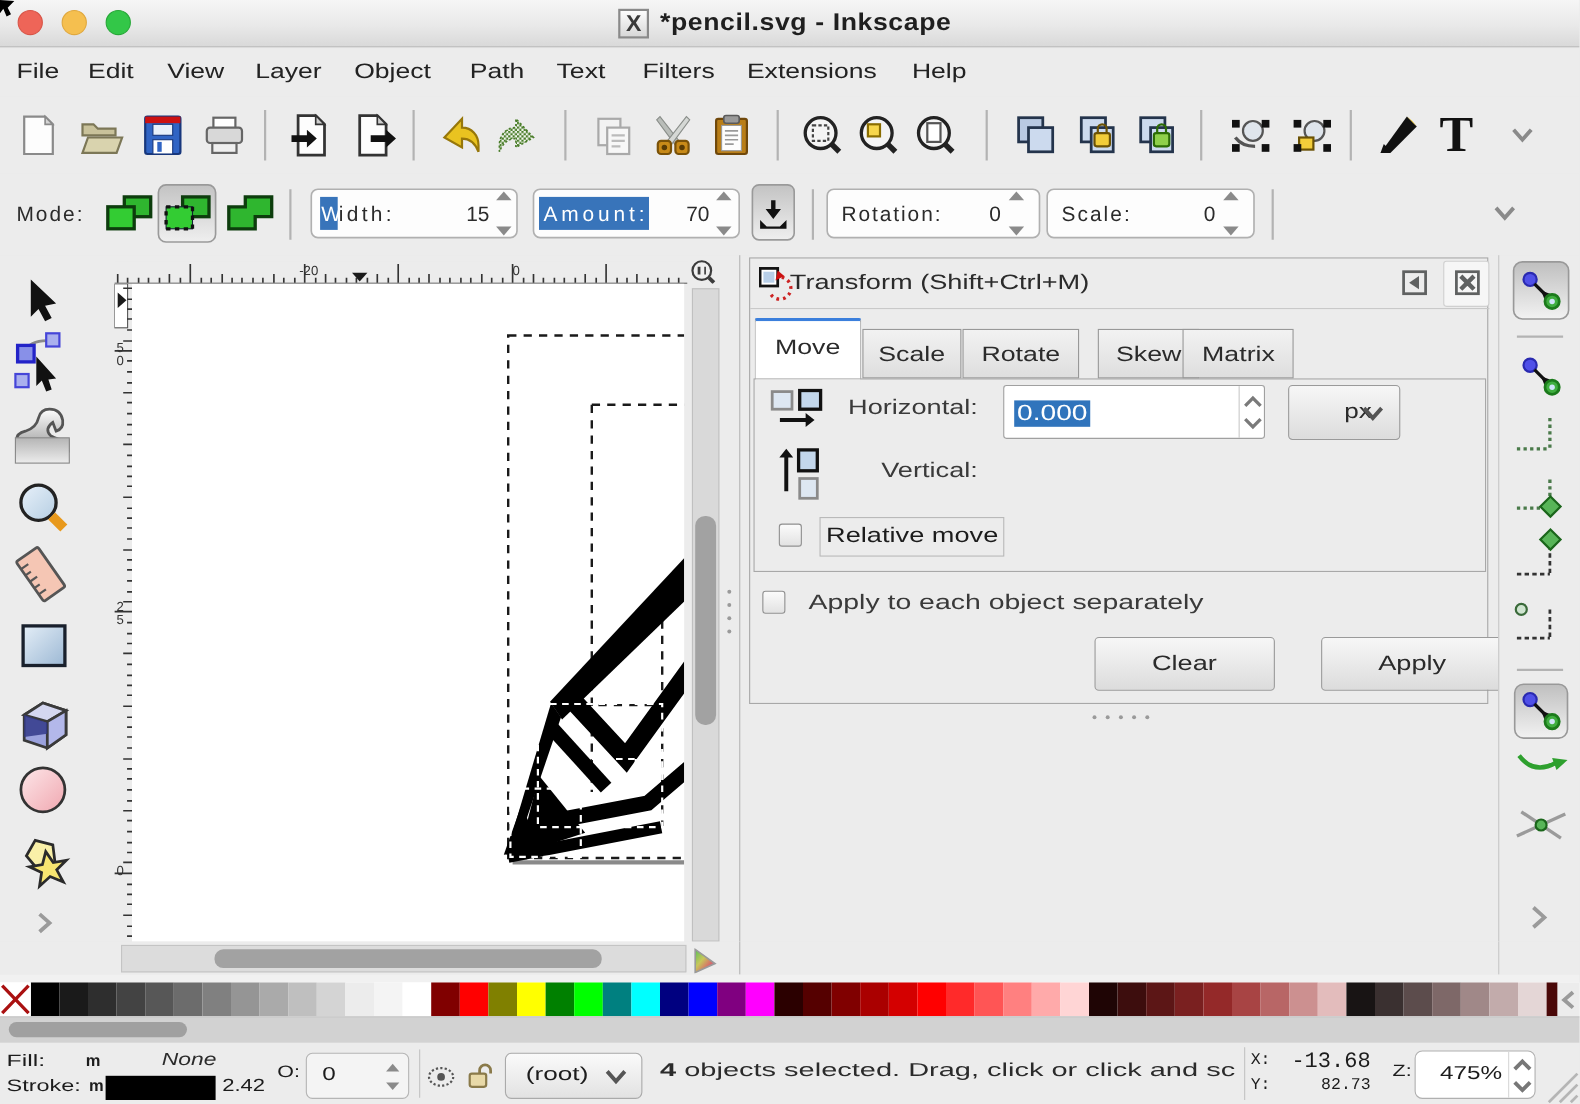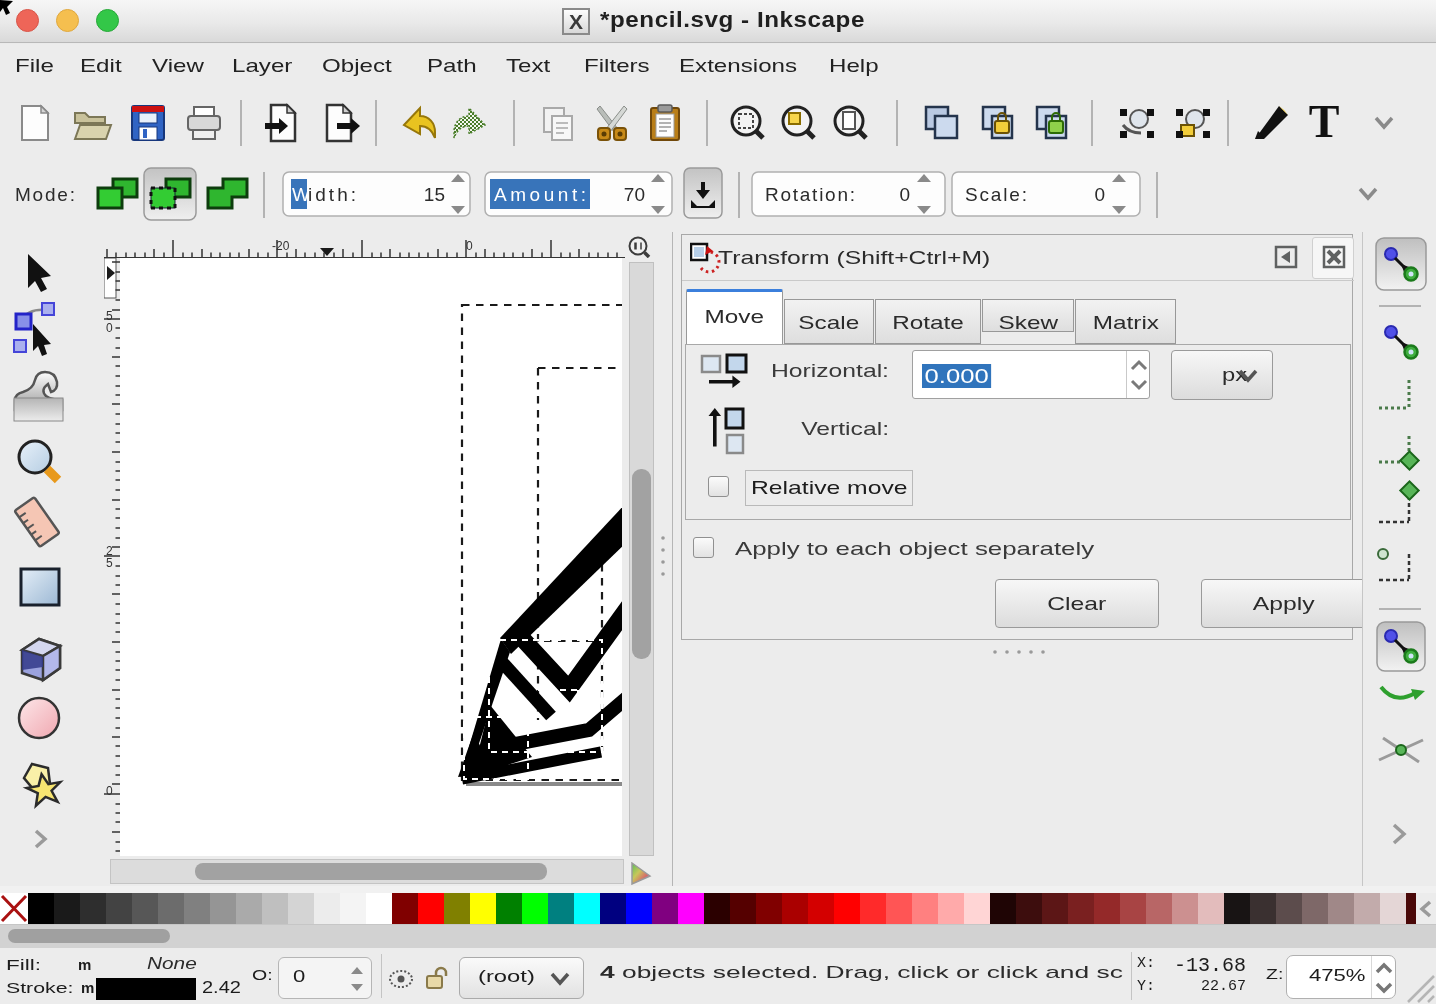--- a/index.html
+++ b/index.html
@@ -591,21 +591,21 @@
       <div class="abs" style="left:630px;top:2px;width:42px;height:42px;background:#f6f6f6;border:1px solid #d0d0d0;border-radius:3px"></div>
       <svg class="abs" style="left:640px;top:10px" width="24" height="24" viewBox="0 0 24 24">
         <rect x="2" y="2" width="20" height="20" fill="none" stroke="#5f6161" stroke-width="2.5"></rect>
         <path d="M6,6 L18,18 M18,6 L6,18" stroke="#5f6161" stroke-width="4"></path>
       </svg>
       <div class="abs" style="left:0px;top:45px;width:672px;height:0;border-top:1px solid #c9c9c9"></div>
 
       <div class="tab" style="left:4px;top:54px;width:97px;height:56px;background:#fff;border-bottom:none;border-top:3px solid #3b7fdc;border-radius:2px 2px 0 0;line-height:50px"><span style="display:inline-block;transform:scaleX(1.28)">Move</span></div>
       <div class="tab" style="left:102px;top:64px;width:90px;height:45px;line-height:45px"><span style="display:inline-block;transform:scaleX(1.28)">Scale</span></div>
       <div class="tab" style="left:193px;top:64px;width:106px;height:45px;line-height:45px"><span style="display:inline-block;transform:scaleX(1.28)">Rotate</span></div>
-      <div class="tab" style="left:300px;top:64px;width:92px;height:33px;line-height:45px"><span style="display:inline-block;transform:scaleX(1.28)">Skew</span></div>
+      <div class="tab" style="left:316px;top:64px;width:92px;height:45px;line-height:45px"><span style="display:inline-block;transform:scaleX(1.28)">Skew</span></div>
       <div class="tab" style="left:393px;top:64px;width:101px;height:45px;line-height:45px"><span style="display:inline-block;transform:scaleX(1.28)">Matrix</span></div>
 
       <div class="abs" style="left:3px;top:109px;width:666px;height:176px;border:1px solid #a8a8a8"></div>
       <div class="abs" style="left:5px;top:110px;width:95px;height:3px;background:#ececec"></div>
 
       <svg class="abs" style="left:18px;top:118px" width="50" height="42" viewBox="0 0 50 42">
         <rect x="2" y="3" width="18" height="16" fill="#dde7f2" stroke="#8a8a8a" stroke-width="2.5"></rect>
         <rect x="27" y="2" width="19" height="17" fill="#c3d7ec" stroke="#111" stroke-width="3"></rect>
         <path d="M8,30 h26 v-5 l9,7 -9,7 v-5 h-26 z" fill="#111" transform="scale(0.9) translate(2,0)"></path>
       </svg>
@@ -777,21 +777,21 @@
     <div class="abs" style="left:18px;top:9px;font-size:17px;color:#1c1c1c;transform:scaleX(1.4);transform-origin:0 50%">(root)</div>
     <svg class="abs" style="left:88px;top:12px" width="24" height="18" viewBox="0 0 24 18">
         <path d="M4,4 l8,9 l8,-9" fill="none" stroke="#555" stroke-width="3.5"></path>
       </svg>
   </div>
   <div class="abs" style="left:600px;top:15px;font-size:17px;color:#2b2b2b;white-space:nowrap;width:529px;overflow:hidden"><span style="display:inline-block;transform:scaleX(1.55);transform-origin:0 50%"><b>4</b> objects selected. Drag, click or click and sc</span></div>
   <div class="abs" style="left:1131px;top:4px;width:1px;height:48px;background:#c4c4c4"></div>
   <div class="abs" style="left:1137px;top:7px;font-family:'Liberation Mono',monospace;font-size:15px;color:#1c1c1c">X:</div>
   <div class="abs" style="left:1137px;top:30px;font-family:'Liberation Mono',monospace;font-size:15px;color:#1c1c1c">Y:</div>
   <div class="abs" style="left:1160px;top:6px;width:86px;text-align:right;font-family:'Liberation Mono',monospace;font-size:20px;color:#1c1c1c">-13.68</div>
-  <div class="abs" style="left:1160px;top:30px;width:86px;text-align:right;font-family:'Liberation Mono',monospace;font-size:15px;color:#1c1c1c">22.67</div>
+  <div class="abs" style="left:1160px;top:30px;width:86px;text-align:right;font-family:'Liberation Mono',monospace;font-size:15px;color:#1c1c1c">82.73</div>
   <div class="abs" style="left:1266px;top:17px;font-size:15px;color:#1c1c1c;transform:scaleX(1.3);transform-origin:0 50%">Z:</div>
   <div class="abs" style="left:1286px;top:7px;width:110px;height:44px;background:#fff;border:1px solid #b0b0b0;border-radius:7px">
     <div class="abs" style="left:22px;top:10px;font-size:17px;color:#1c1c1c;transform:scaleX(1.3);transform-origin:0 50%">475%</div>
     <div class="abs" style="left:84px;top:0px;width:1px;height:42px;background:#d8d8d8"></div>
     <svg class="abs" style="left:86px;top:3px" width="22" height="38" viewBox="0 0 22 38">
       <path d="M4,13 l7,-7 l7,7" fill="none" stroke="#777" stroke-width="3.5"></path>
       <path d="M4,25 l7,7 l7,-7" fill="none" stroke="#777" stroke-width="3.5"></path>
     </svg>
   </div>
   <svg class="abs" style="left:1406px;top:24px" width="30" height="32" viewBox="0 0 30 32">

